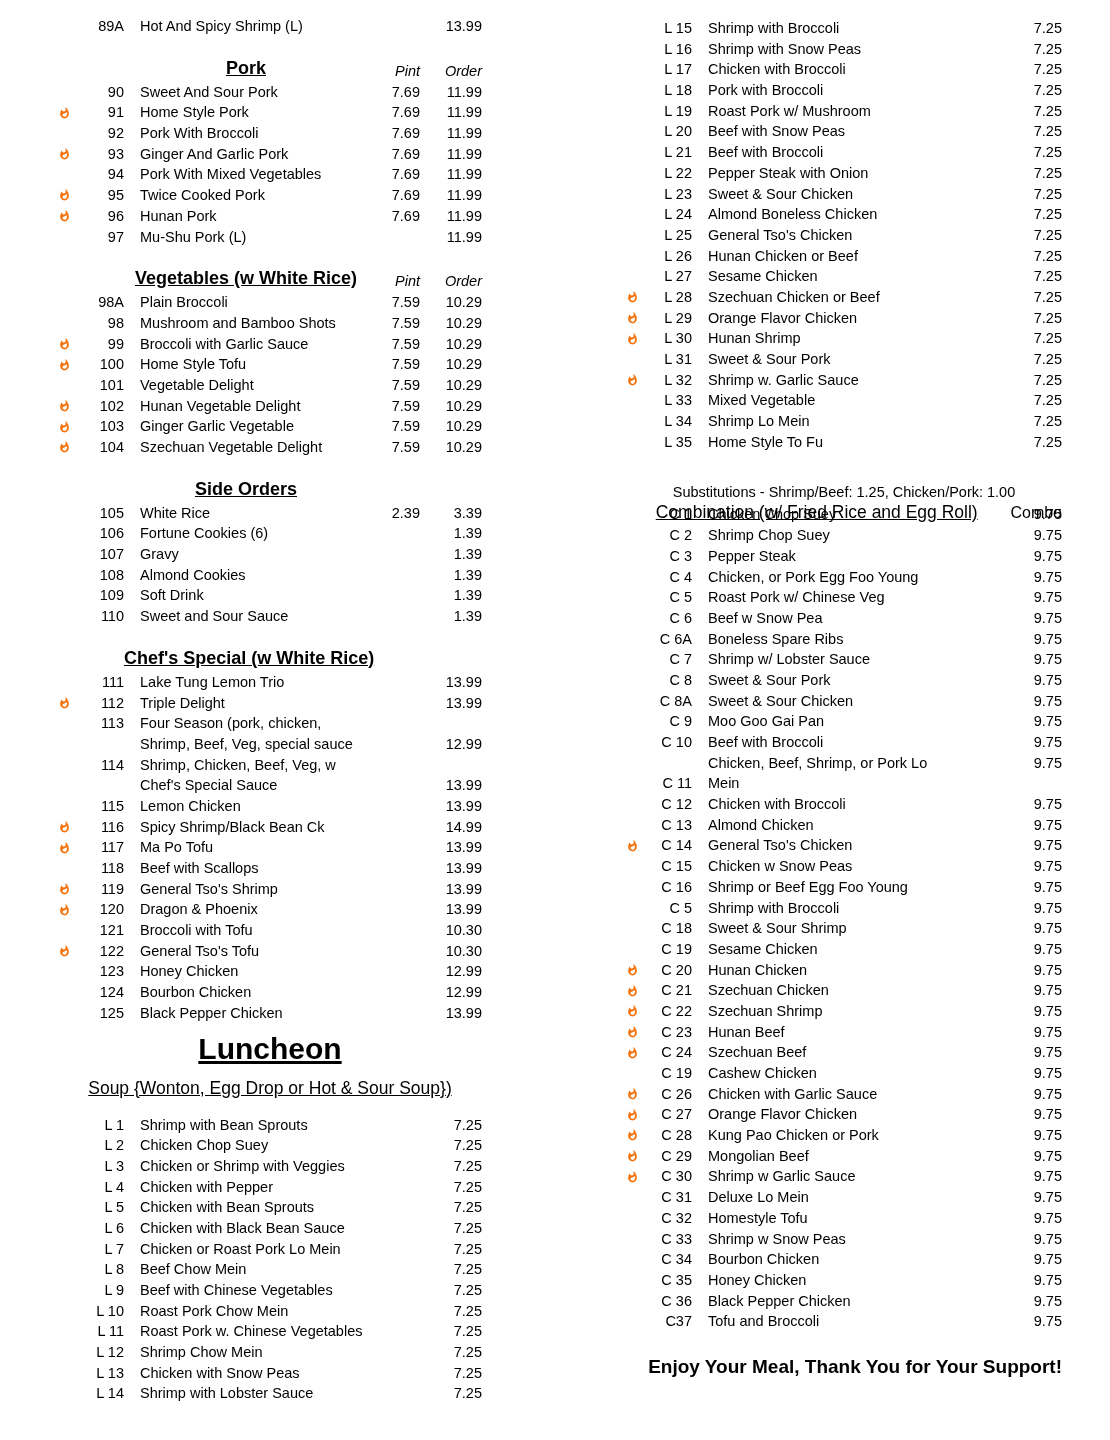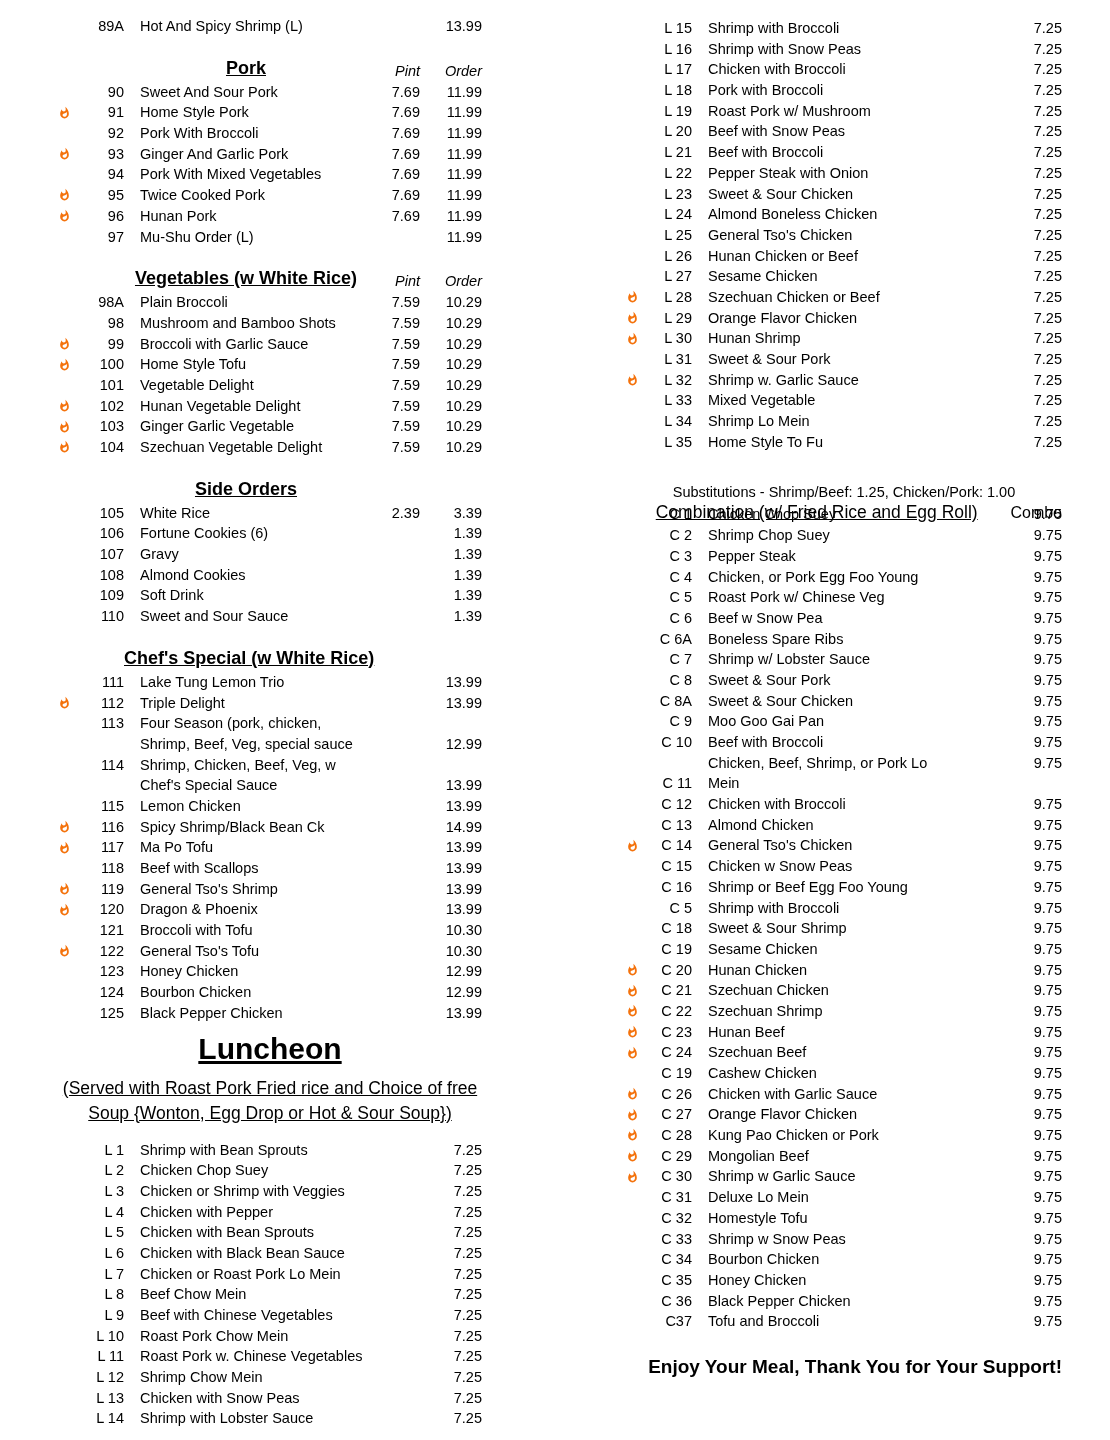--- a/index.html
+++ b/index.html
@@ -147,21 +147,21 @@
           </svg>
         </span>
     <span class="cell num">96</span>
     <span class="cell name">Hunan Pork</span>
     <span class="cell pint">7.69</span>
     <span class="cell order">11.99</span>
   </div>
       <div class="menu-row">
     <span class="cell flame"></span>
     <span class="cell num">97</span>
-    <span class="cell name">Mu-Shu Order (L)</span>
+    <span class="cell name">Mu-Shu Pork (L)</span>
     <span class="cell pint"></span>
     <span class="cell order">11.99</span>
   </div>
       <div class="section-header">
     <span class="sh-title">Vegetables (w White Rice)</span>
     <span class="sh-pint">Pint</span>
     <span class="sh-order">Order</span>
   </div>
       <div class="menu-row">
     <span class="cell flame"></span>
@@ -429,21 +429,20 @@
   </div>
       <div class="menu-row">
     <span class="cell flame"></span>
     <span class="cell num">125</span>
     <span class="cell name">Black Pepper Chicken</span>
     <span class="cell pint"></span>
     <span class="cell order">13.99</span>
   </div>
       <div class="big-header">
     <div class="bh-title">Luncheon</div>
-  <div class="bh-sub">(Served with Roast Pork Fried rice and Choice of free</div>
         <div class="bh-sub">Soup {Wonton, Egg Drop or Hot &amp; Sour Soup})</div>
       </div>
       <div class="menu-row">
     <span class="cell flame"></span>
     <span class="cell num">L 1</span>
     <span class="cell name">Shrimp with Bean Sprouts</span>
     <span class="cell pint"></span>
     <span class="cell order">7.25</span>
   </div>
       <div class="menu-row">

